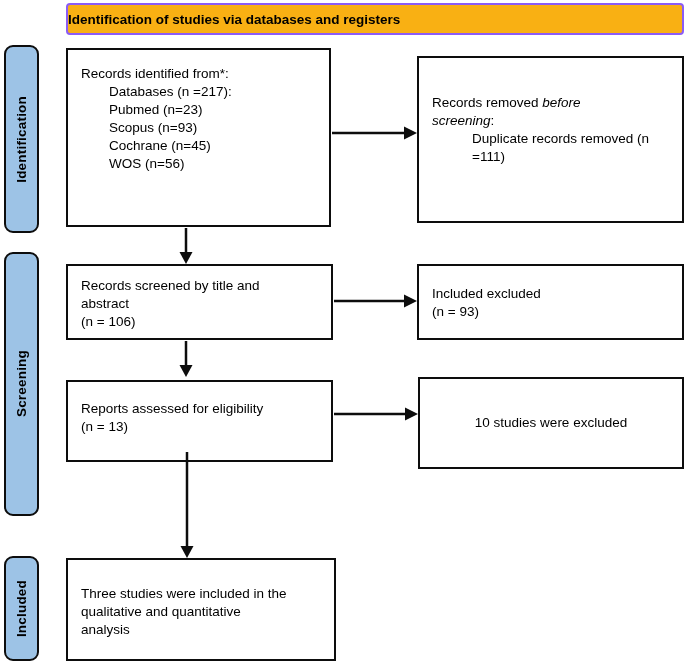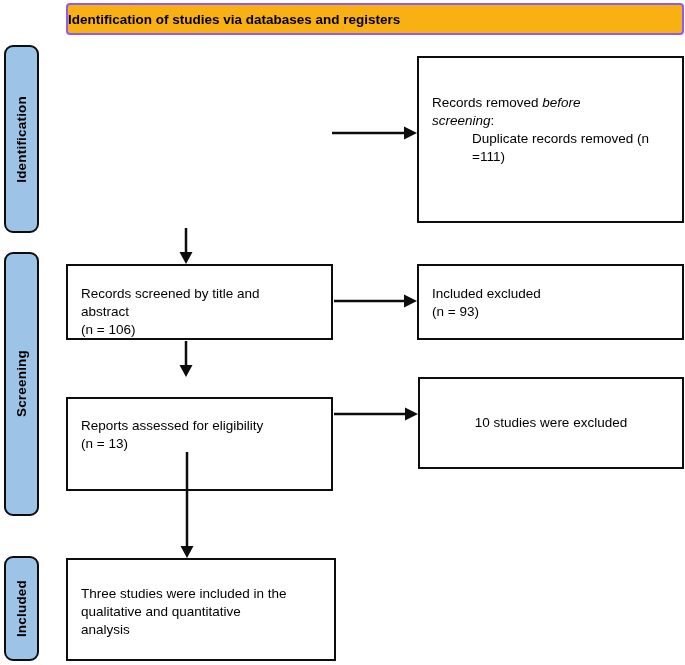--- a/index.html
+++ b/index.html
@@ -52,23 +52,23 @@
   
   .fbox {
     position: absolute;
     background: #ffffff;
     border: 2px solid #0d0d0d;
     font-size: 13.5px;
     line-height: 18px;
   }
   .box-identified { left: 66px;  top: 48px;  width: 265px; height: 179px; padding: 15px 8px 0 13px; }
   .box-removed    { left: 417px; top: 56px;  width: 267px; height: 167px; padding: 36px 10px 6px 13px; }
-  .box-screened   { left: 66px;  top: 264px; width: 267px; height: 76px;  padding: 19px 8px 0 13px; }
+  .box-screened   { left: 66px;  top: 264px; width: 267px; height: 76px;  padding: 11px 8px 0 13px; }
   .box-rexcluded  { left: 417px; top: 264px; width: 267px; height: 76px;  padding: 19px 10px 0 13px; }
-  .box-assessed   { left: 66px;  top: 397px; width: 267px; height: 94px;  padding: 18px 8px 0 13px; }
+  .box-assessed   { left: 66px;  top: 380px; width: 267px; height: 82px;  padding: 18px 8px 0 13px; }
   .box-sexcluded  { left: 418px; top: 377px; width: 266px; height: 92px;
                     display: flex; align-items: center; justify-content: center; text-align: center; padding: 0 10px; }
   .box-included   { left: 66px;  top: 558px; width: 270px; height: 103px; padding: 25px 8px 12px 13px; }
 
   .indent  { margin-left: 28px; }
   .indent2 { margin-left: 40px; max-width: 218px; }
   .narrow-205 { max-width: 205px; }
   .narrow-210 { max-width: 212px; }
   .em { font-style: italic; }
 
@@ -93,20 +93,28 @@
   <div class="stage stage-identification">
     <span>Identification</span>
   </div>
   <div class="stage stage-screening">
     <span>Screening</span>
   </div>
   <div class="stage stage-included">
     <span>Included</span>
   </div>
 
+  <div class="fbox box-identified">
+    <div>Records identified from*:</div>
+    <div class="indent">Databases (n =217):</div>
+    <div class="indent">Pubmed (n=23)</div>
+    <div class="indent">Scopus (n=93)</div>
+    <div class="indent">Cochrane (n=45)</div>
+    <div class="indent">WOS (n=56)</div>
+  </div>
 
   <div class="fbox box-removed">
     <div class="narrow-210"><span>Records removed </span><span class="em">before screening</span><span>:</span></div>
     <div class="indent2">Duplicate records removed (n =111)</div>
   </div>
 
   <div class="fbox box-screened">
     <div class="narrow-205">Records screened by title and abstract</div>
     <div>(n = 106)</div>
   </div>

